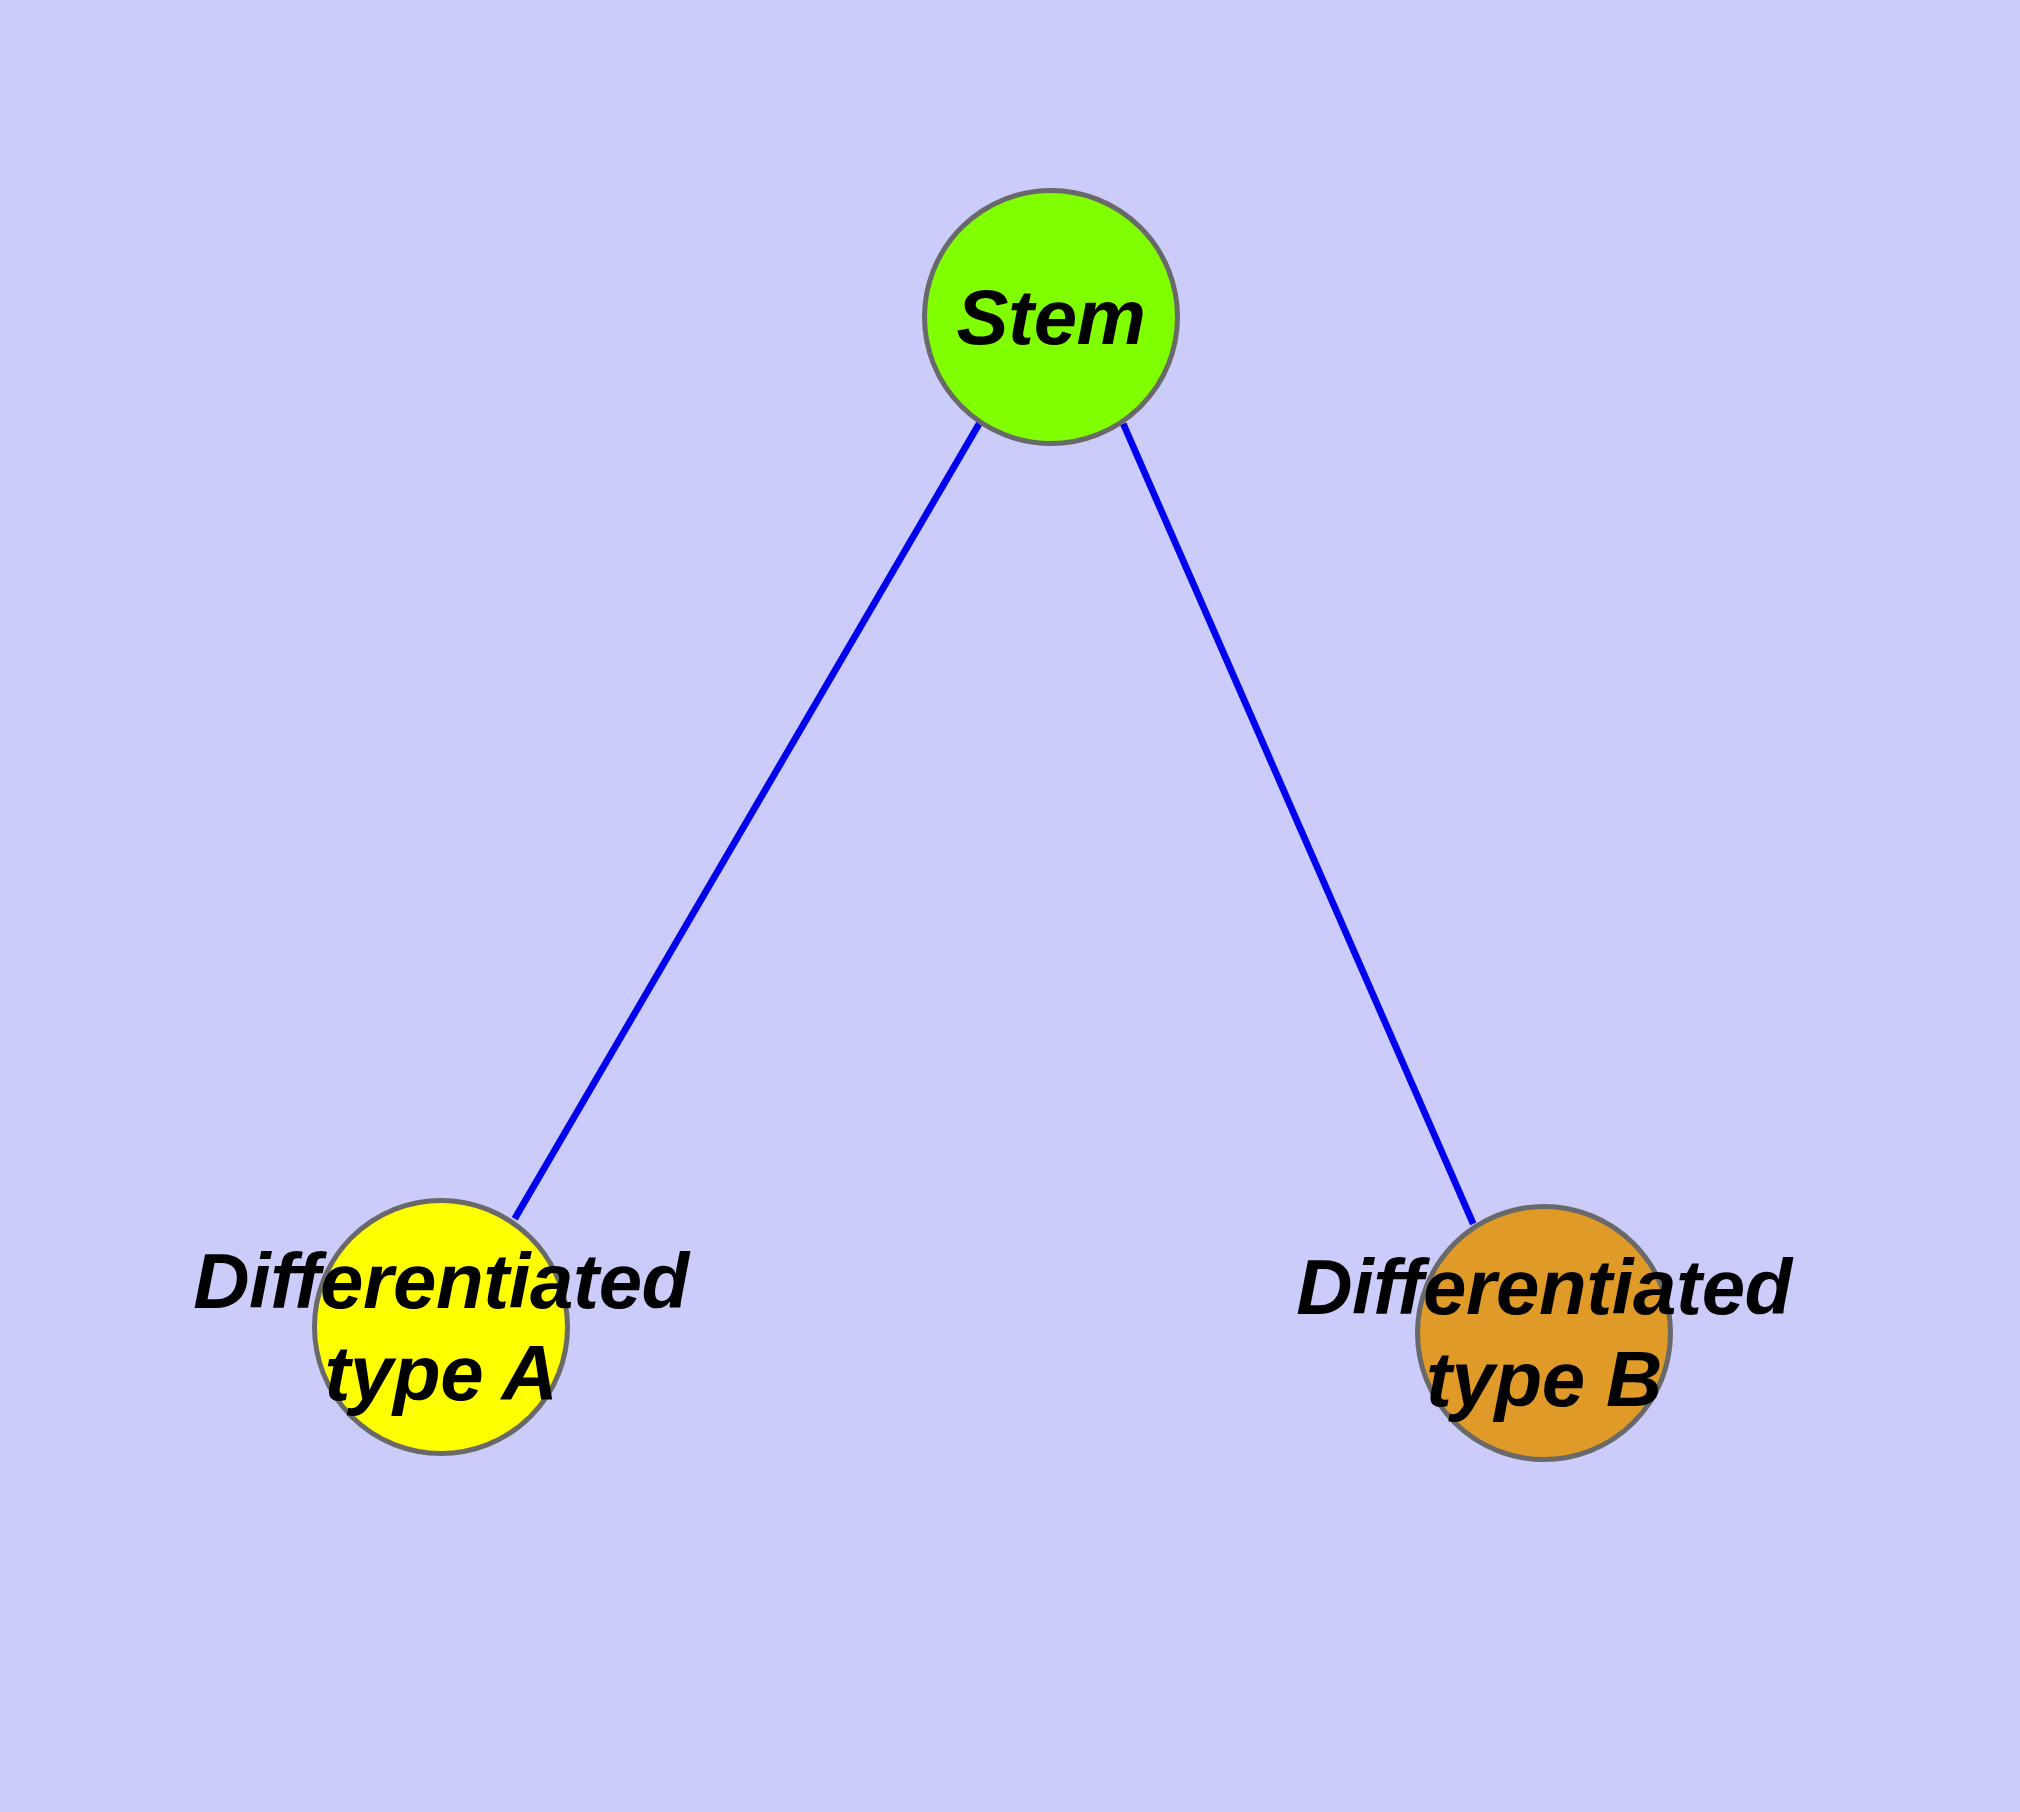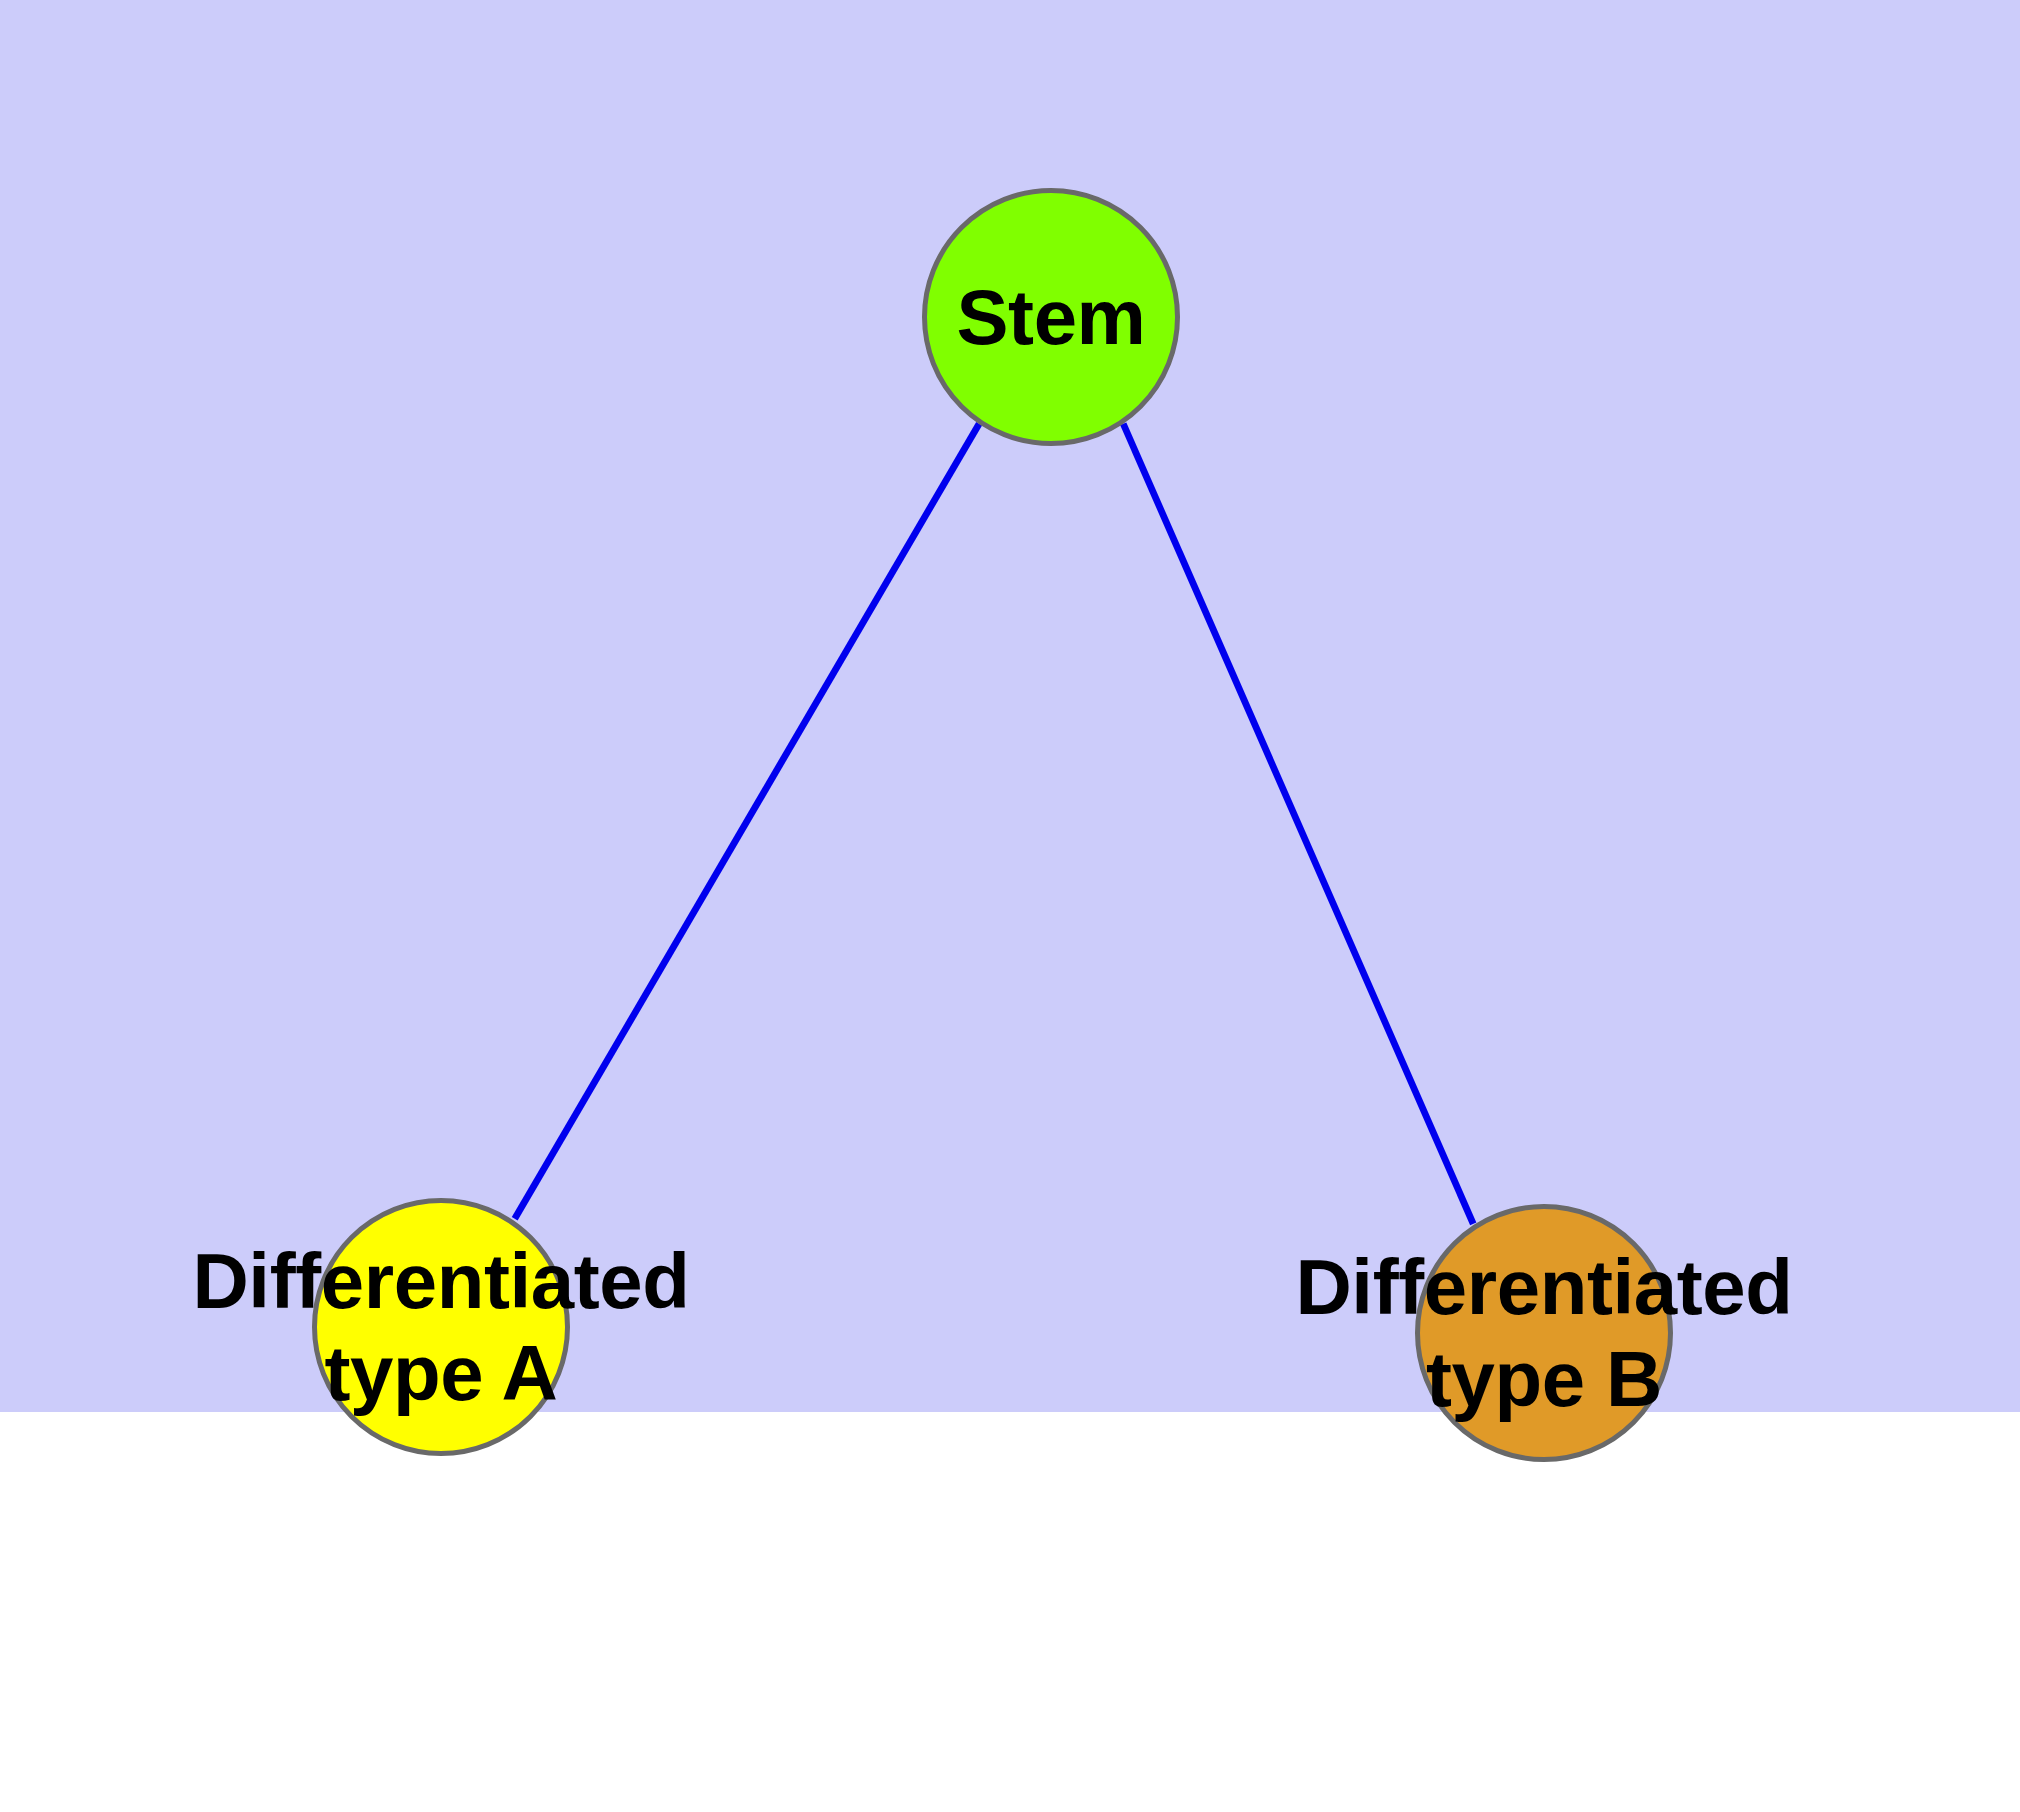--- a/index.html
+++ b/index.html
@@ -8,22 +8,23 @@
   }
   body {
     width: 2021px;
     height: 1812px;
     overflow: hidden;
     font-family: "Liberation Sans", sans-serif;
   }
   #graph-canvas {
     position: relative;
     width: 2021px;
-    height: 1412px;
+    height: 1812px;
     background: #ccccfa;
+    font-style: italic;
   }
   #edge-layer {
     position: absolute;
     left: 0;
     top: 0;
     width: 2021px;
     height: 1812px;
   }
   #node-layer {
     position: absolute;

